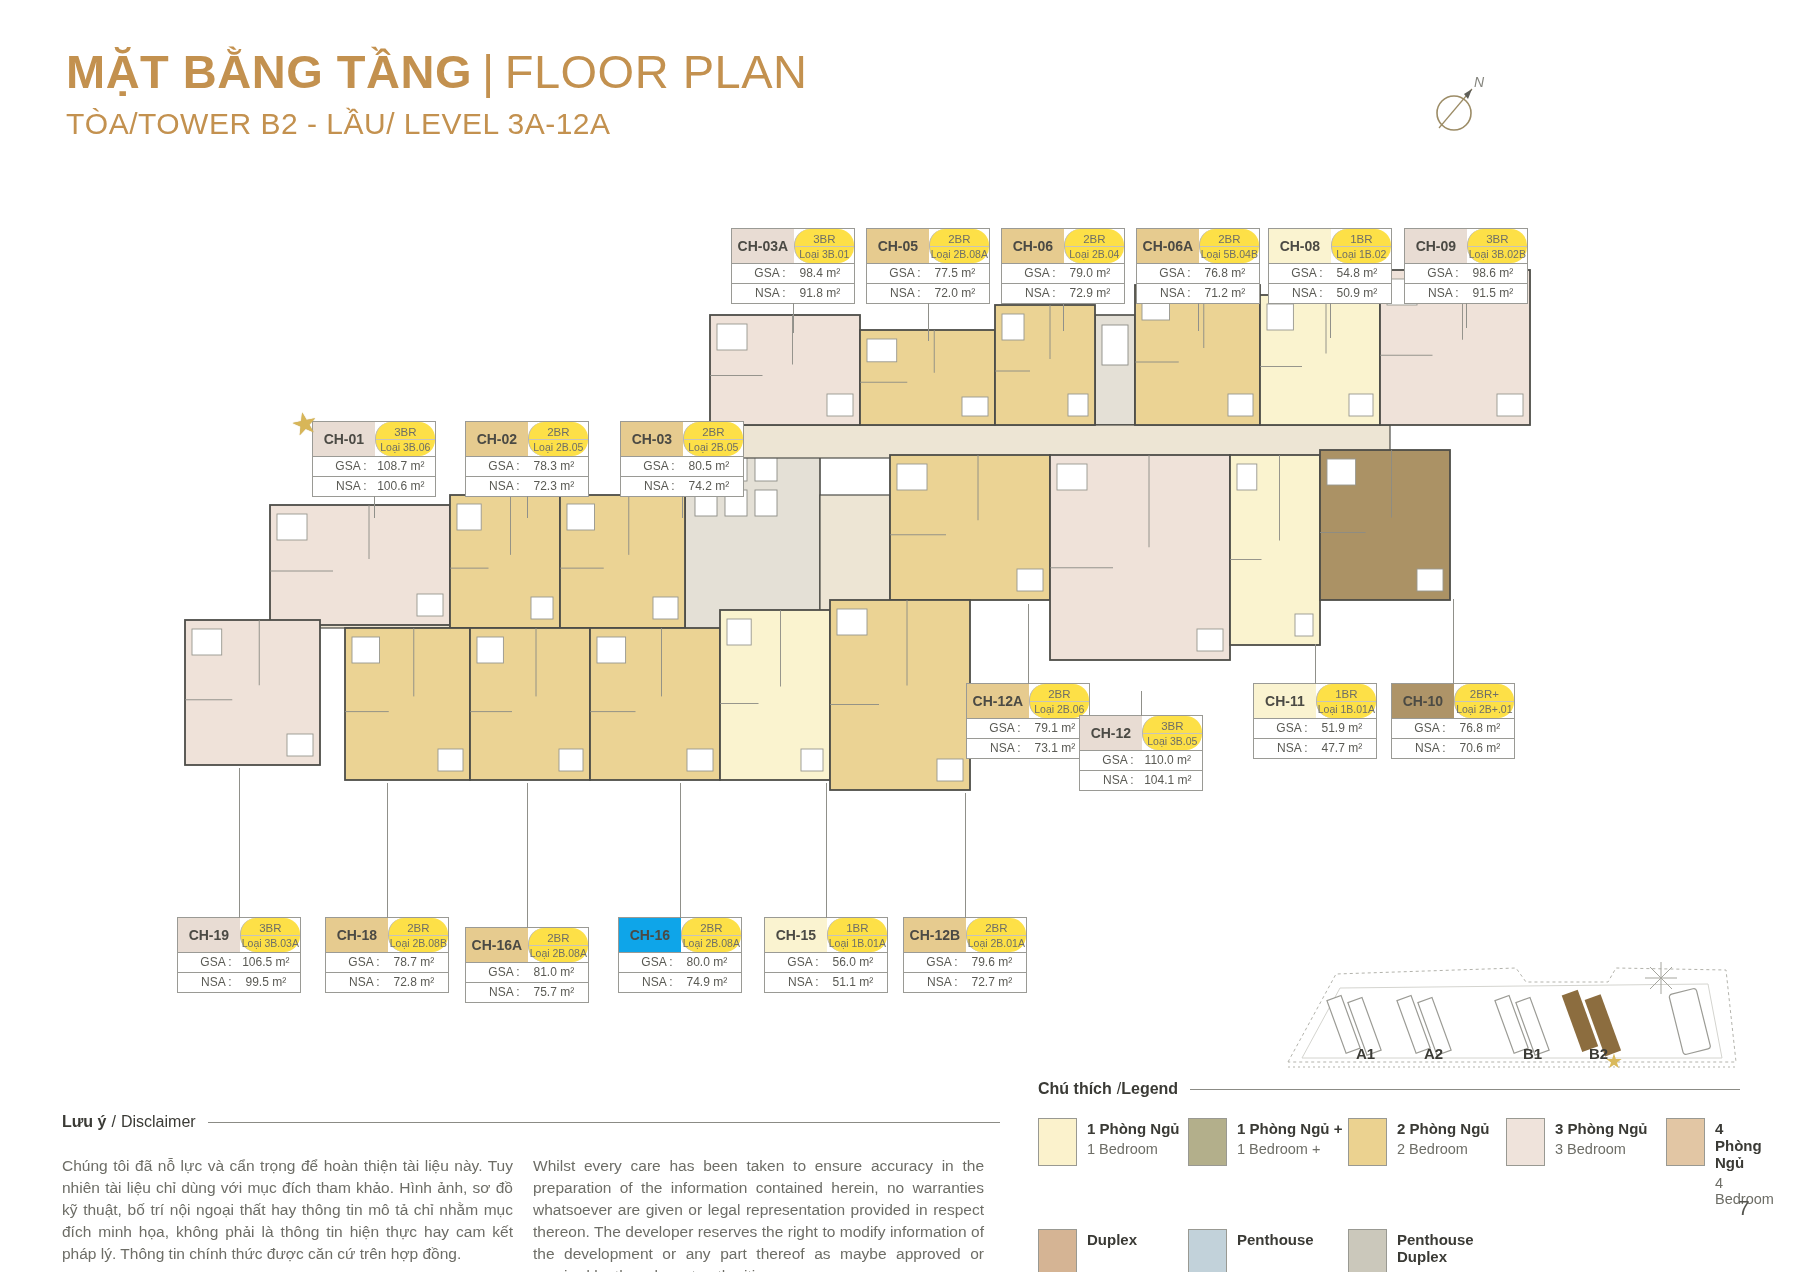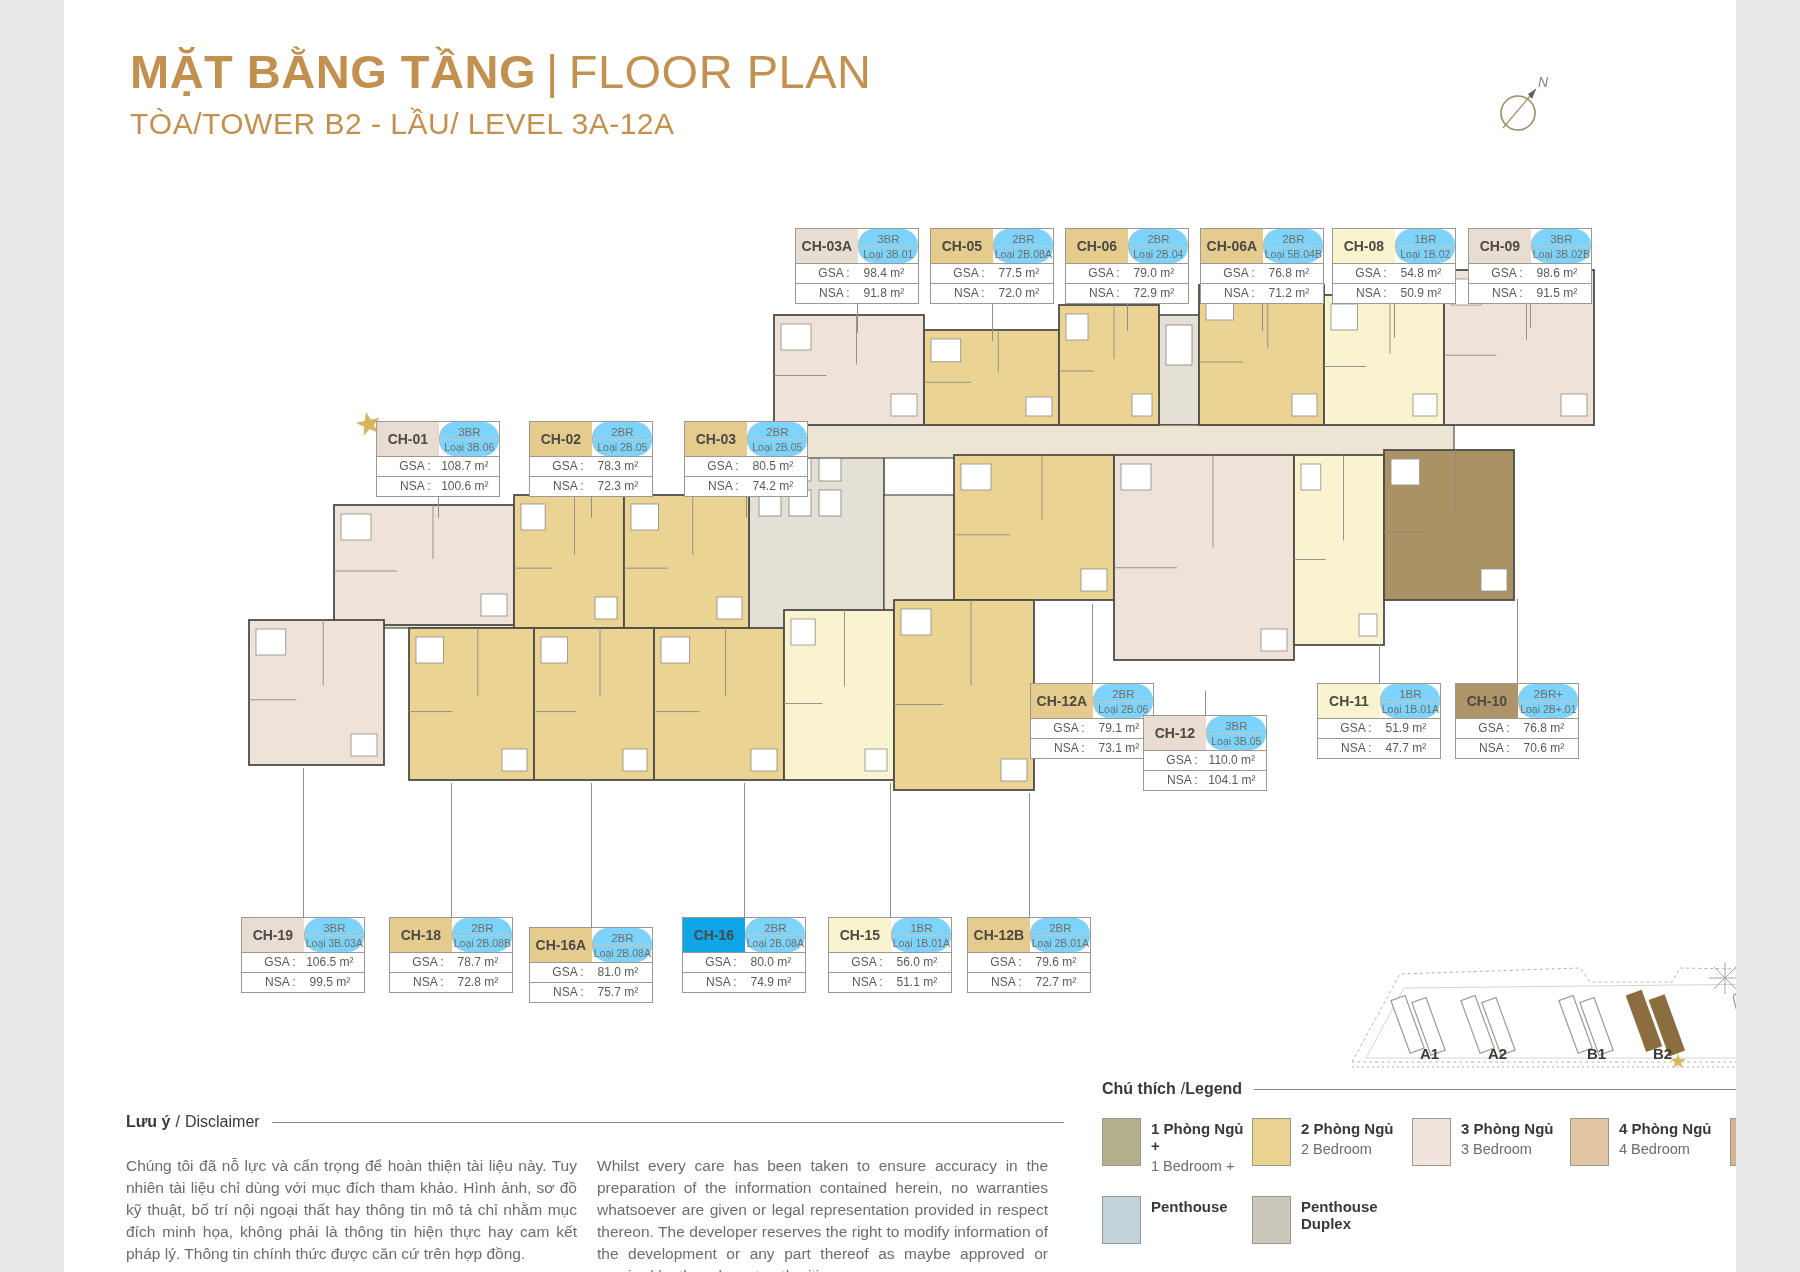--- a/index.html
+++ b/index.html
@@ -1,34 +1,34 @@
 <!DOCTYPE html>
 <html><head>
 <meta charset="utf-8">
 <style>
   html,body{margin:0;padding:0;background:#e8e8e8;}
-  #page{position:relative;width:1672px;height:1272px;background:#ffffff;overflow:hidden;
+  #page{position:relative;width:1800px;height:1272px;background:#ffffff;overflow:hidden;
         font-family:"Liberation Sans",sans-serif;margin:0 auto;}
   
   #hdr{position:absolute;left:66px;top:44px;color:#C3914F;}
   #hdr .t1{font-size:47px;font-weight:bold;letter-spacing:.5px;}
   #hdr .t1 .sep{font-weight:300;padding:0 10px;}
   #hdr .t1 .en{font-weight:400;}
   #hdr .t2{font-size:30px;font-weight:400;margin-top:8px;letter-spacing:.5px;}
   
   #compass{position:absolute;left:1420px;top:70px;width:74px;height:74px;}
   
   #plan{position:absolute;left:150px;top:255px;width:1400px;height:560px;}
   
   .unit-table{position:absolute;width:122px;background:#fff;border:1px solid #9a9a95;
       font-size:12px;color:#5a5a54;z-index:5;}
   .u-head{display:flex;height:34px;}
   .u-id{width:51%;display:flex;align-items:center;justify-content:center;
       font-weight:bold;font-size:14px;color:#4b4a44;}
-  .u-type{width:49%;background:#7dd3fc;border-left:1px solid #b9b6af;display:flex;
+  .u-type{width:49%;background:#fde047;border-left:1px solid #b9b6af;display:flex;
       flex-direction:column;justify-content:center;border-radius:16px;}
   .u-type .t1{text-align:center;font-size:11.5px;color:#6e6e67;border-bottom:1px solid #c7c4bc;padding:1px 0;}
   .u-type .t2{text-align:center;font-size:10.5px;color:#6e6e67;padding:1px 0;}
   .u-row{display:flex;border-top:1px solid #9a9a95;height:19px;line-height:19px;background:#fff;}
   .u-lab{width:44%;text-align:right;font-size:12px;}
   .u-val{width:56%;text-align:center;font-size:12px;}
   .leader{position:absolute;left:50%;width:1px;background:#90908a;z-index:1;}
   .u-star{position:absolute;left:-22px;top:-16px;font-size:30px;color:#D8B658;
       text-shadow:0 0 1px #b99a43;transform:rotate(-12deg);}
   
@@ -651,20 +651,27 @@
   </div>
 
   <div id="legend">
     <div class="sec-head">
       <span class="b">Chú thích</span>
       <span class="r">/</span>
       <span class="b">Legend</span>
       <span class="rule"></span>
     </div>
     <div class="grid" id="legend-grid">
+  <div class="lg-item">
+    <div class="lg-swatch" style="background: rgb(251, 242, 204);"></div>
+    <div>
+      <div class="lg-vn">1 Phòng Ngủ</div>
+      <div class="lg-en">1 Bedroom</div>
+    </div>
+  </div>
 
   <div class="lg-item">
     <div class="lg-swatch" style="background: rgb(179, 175, 139);"></div>
     <div>
       <div class="lg-vn">1 Phòng Ngủ +</div>
       <div class="lg-en">1 Bedroom +</div>
     </div>
   </div>
 
   <div class="lg-item">

